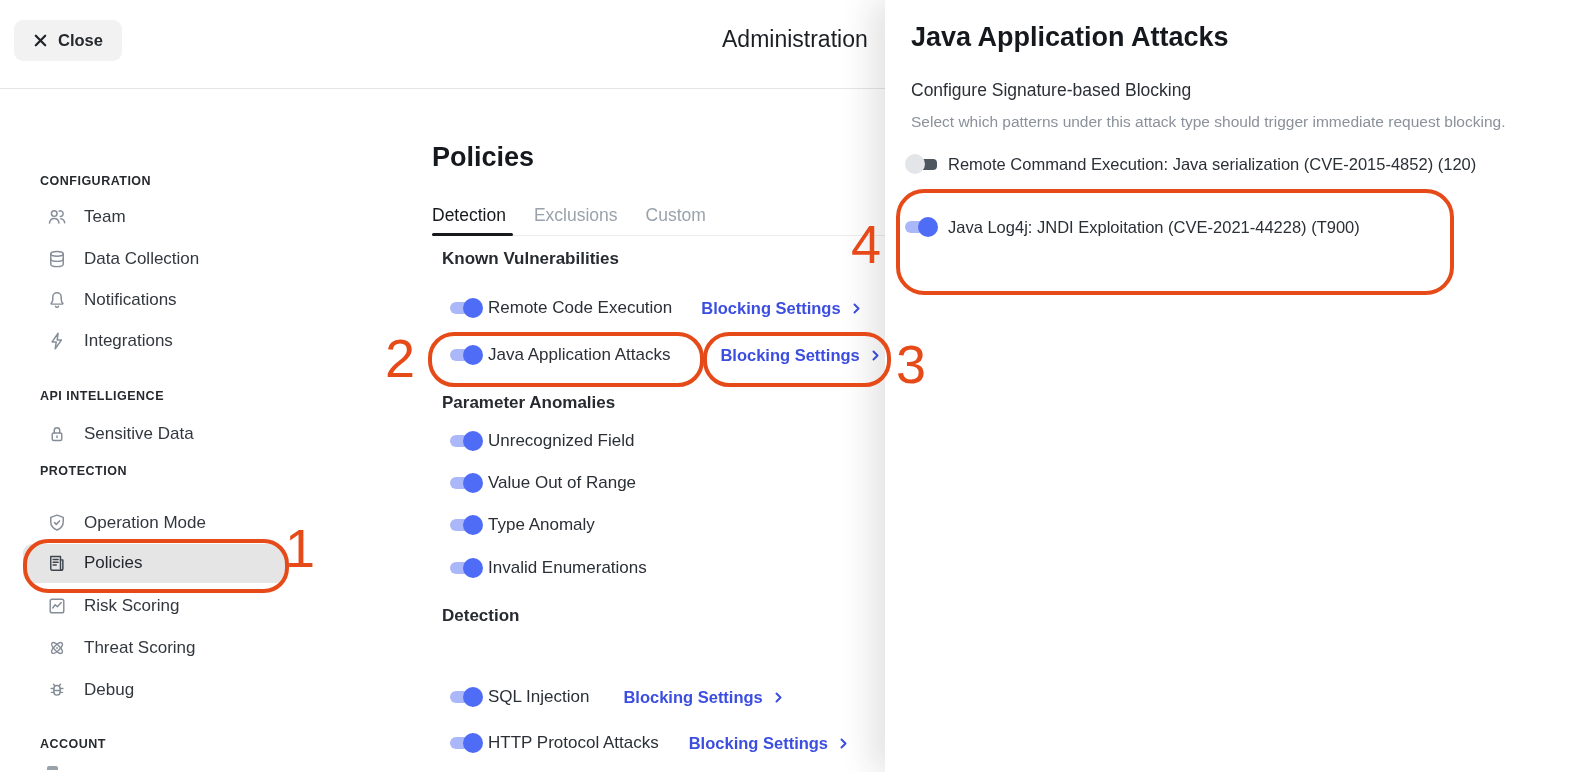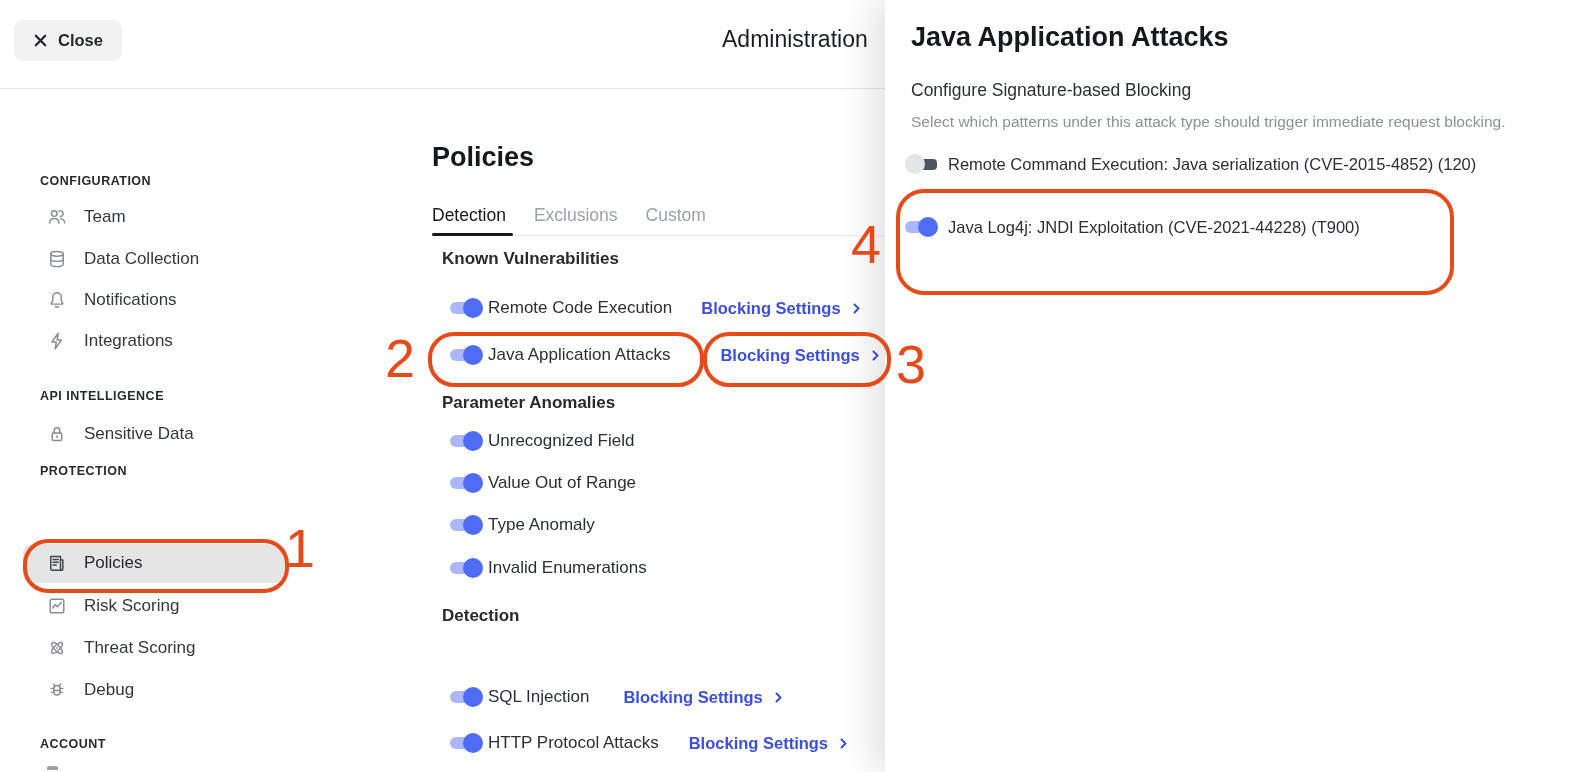--- a/index.html
+++ b/index.html
@@ -142,20 +142,29 @@
       <rect x="6.8" y="10.8" width="10.4" height="8.2" rx="1.6"></rect>
       <path d="M9 10.8V8.2a3 3 0 0 1 6 0v2.6"></path>
           <path d="M12 14.2v1.6"></path>
         </g>
     </svg>
     <span class="label">Sensitive Data</span>
   </div>
 
   <div class="side-header" style="top:464px">PROTECTION</div>
 
+  <div class="side-item" style="top:504px">
+    <svg width="22" height="22" viewBox="0 0 24 24">
+        <g class="icon-stroke">
+      <path d="M12 3.4l6.8 2.4v4.9c0 4.3-2.9 7.6-6.8 9-3.9-1.4-6.8-4.7-6.8-9V5.8L12 3.4z"></path>
+      <path d="M9.3 11.6l1.9 1.9 3.6-3.8"></path>
+        </g>
+    </svg>
+    <span class="label">Operation Mode</span>
+  </div>
 
   <div class="side-selected-bg"></div>
   <div class="side-item selected" style="top:544px">
     <svg width="22" height="22" viewBox="0 0 24 24">
         <g class="icon-stroke">
       <path d="M5.2 4.8h10.6v13.4a1.6 1.6 0 0 0 1.6 1.6H6.8a1.6 1.6 0 0 1-1.6-1.6V4.8z"></path>
       <path d="M15.8 8.6h2.6v9.6a1.6 1.6 0 0 1-1.6 1.6"></path>
       <path d="M7.8 8.2h5.4M7.8 11.2h5.4M7.8 14.2h3.4"></path>
         </g>
     </svg>

